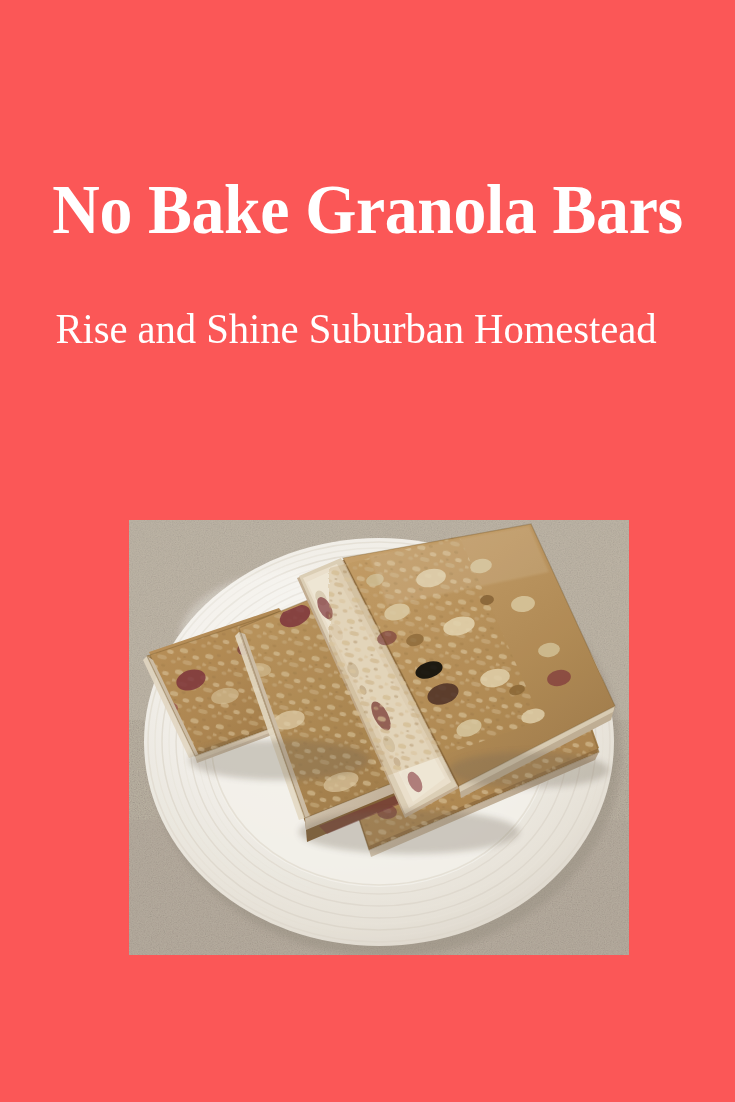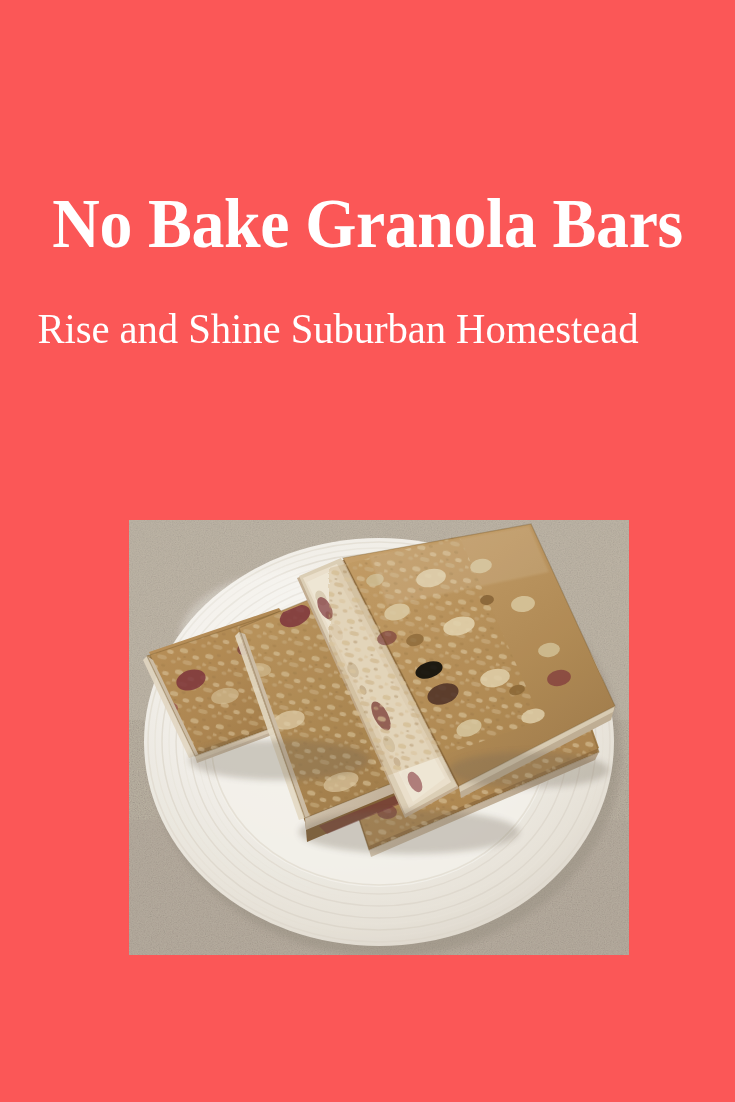--- a/index.html
+++ b/index.html
@@ -17,21 +17,21 @@
     width: 735px;
     height: 1102px;
     overflow: hidden;
     background: #fb5757;
   }
 
   
   .title-wrap {
     position: absolute;
     left: 0;
-    top: 188px;
+    top: 174px;
     width: 735px;
     text-align: center;
   }
   .pin-title {
     display: block;
     font-family: "Liberation Serif", "DejaVu Serif", serif;
     font-weight: 700;
     font-size: 70px;
     line-height: 72px;
     color: #ffffff;
@@ -40,20 +40,21 @@
     transform-origin: center center;
     white-space: nowrap;
   }
 
   .subtitle-wrap {
     position: absolute;
     left: 0;
     top: 305px;
     width: 676px;
     text-align: center;
+    padding-left: 18px;
   }
   .pin-subtitle {
     display: block;
     font-family: "Liberation Serif", "DejaVu Serif", serif;
     font-weight: 400;
     font-size: 42px;
     line-height: 48px;
     color: #ffffff;
     letter-spacing: -0.1px;
     transform: scaleX(0.97);

